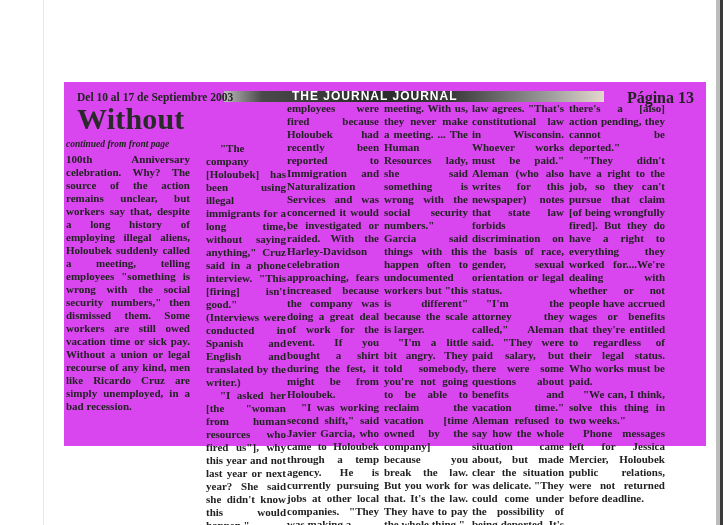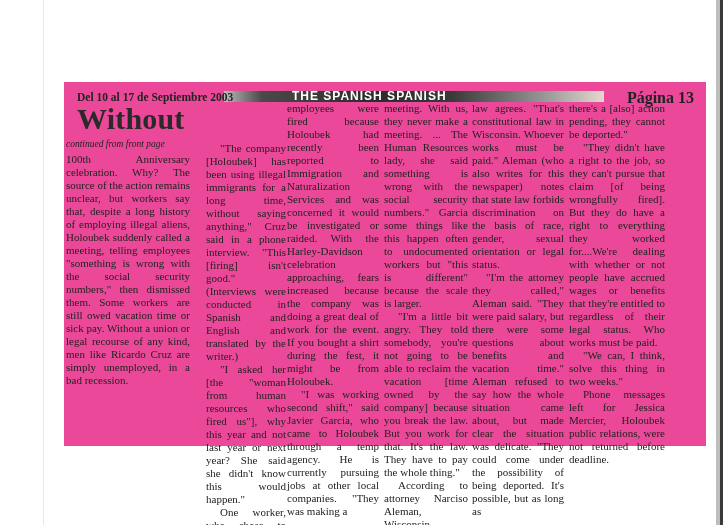--- a/index.html
+++ b/index.html
@@ -5,21 +5,21 @@
   html, body { margin:0; padding:0; }
   body {
     width:723px; height:525px; background:#ffffff; position:relative; overflow:hidden;
     font-family:"Liberation Serif", serif;
   }
   .scan-edge-left { position:absolute; left:43px; top:0; width:1px; height:525px; background:#e8e8e8; }
   .scan-edge-right { position:absolute; right:0; top:0; width:3px; height:525px; background:#3a3a3a; }
   .scan-edge-right2 { position:absolute; right:3px; top:0; width:4px; height:525px; background:#bdbdbd; }
   .clipping {
     position:absolute; left:64px; top:82px; width:642px; height:364px;
-    background:#ec4899;
+    background:#d946ef;
   }
   .masthead {
     position:absolute; left:0; top:6px; width:642px; height:14px;
   }
   .date {
     position:absolute; left:13px; top:3px; font-weight:bold; font-size:11.5px; color:#222; white-space:nowrap;
   }
   .bar {
     position:absolute; left:160px; top:3px; width:380px; height:11px;
     background:linear-gradient(90deg,#bbbbbb 0%,#4a4a4a 10%,#2b2b2b 40%,#3a3a3a 60%,#9a9a9a 85%,#e4d8cc 100%);
@@ -30,42 +30,42 @@
   }
   .pagina {
     position:absolute; right:12px; top:1px; font-weight:bold; font-size:16px; color:#222;
   }
   .headline {
     position:absolute; left:13px; top:20px; font-weight:bold; font-size:30px; color:#2a2a2a; letter-spacing:0.2px;
   }
   .col {
     position:absolute; font-size:11px; line-height:13px; color:#222; text-align:justify;
   }
-  .col p { margin:0; text-indent:0; }
+  .col p { margin:0; text-indent:0;font-weight:bold; }
   .col p.ind { text-indent:14px; }
   .kicker { font-style:italic; font-size:9.5px; margin-bottom:2px !important; }
   .c1 { left:2px; top:56px; width:124px; }
   .c2 { left:142px; top:60px; width:80px; }
   .c3 { left:223px; top:20px; width:92px; }
   .c4 { left:320px; top:20px; width:84px; }
   .c5 { left:408px; top:20px; width:92px; }
   .c6 { left:505px; top:20px; width:96px; }
 </style>
 </head>
 <body>
 
 <div class="scan-edge-left"></div>
 <div class="scan-edge-right2"></div>
 <div class="scan-edge-right"></div>
 
 <div class="clipping">
   <div class="masthead">
     <div class="bar"></div>
     <span class="date">Del  10 al 17 de Septiembre 2003</span>
-    <span class="journal">THE SPANISH SPANISH</span>
+    <span class="journal">THE JOURNAL JOURNAL</span>
     <span class="pagina">Página 13</span>
   </div>
 
   <div class="headline">Without</div>
 
   <div class="col c1">
     <p class="kicker">continued from front page</p>
     <p>100th Anniversary celebration. Why? The source of the action remains unclear, but workers say that, despite a long history of employing illegal aliens, Holoubek suddenly called a meeting, telling employees "something is wrong with the social security numbers," then dismissed them. Some workers are still owed vacation time or sick pay. Without a union or legal recourse of any kind, men like Ricardo Cruz are simply unemployed, in a bad recession.</p>
   </div>
 
@@ -74,21 +74,21 @@
     <p class="ind">"I asked her [the "woman from human resources who fired us"], why this year and not last year or next year? She said she didn't know this would happen."</p>
     <p class="ind">One worker, who chose to remain anonymous, said</p>
   </div>
 
   <div class="col c3">
     <p>employees were fired because Holoubek had recently been reported to Immigration and Naturalization Services and was concerned it would be investigated or raided. With the Harley-Davidson celebration approaching, fears increased because the company was doing a great deal of work for the event. If you bought a shirt during the fest, it might be from Holoubek.</p>
     <p class="ind">"I was working second shift," said Javier Garcia, who came to Holoubek through a temp agency. He is currently pursuing jobs at other local companies. "They was making a</p>
   </div>
 
   <div class="col c4">
-    <p>meeting. With us, they never make a meeting. ... The Human Resources lady, she said something is wrong with the social security numbers." Garcia some things like this happen often to undocumented workers but "this is different" because the scale is larger.</p>
+    <p>meeting. With us, they never make a meeting. ... The Human Resources lady, she said something is wrong with the social security numbers." Garcia said things with this happen often to undocumented workers but "this is different" because the scale is larger.</p>
     <p class="ind">"I'm a little bit angry. They told somebody, you're not going to be able to reclaim the vacation [time owned by the company] because you break the law. But you work for that. It's the law. They have to pay the whole thing."</p>
     <p class="ind">According to attorney Narciso Aleman, Wisconsin</p>
   </div>
 
   <div class="col c5">
     <p>law agrees. "That's constitutional law in Wisconsin. Whoever works must be paid." Aleman (who also writes for this newspaper) notes that state law forbids discrimination on the basis of race, gender, sexual orientation or legal status.</p>
     <p class="ind">"I'm the attorney they called," Aleman said. "They were paid salary, but there were some questions about benefits and vacation time." Aleman refused to say how the whole situation came about, but made clear the situation was delicate. "They could come under the possibility of being deported. It's possible, but as long as</p>
   </div>
 
   <div class="col c6">

